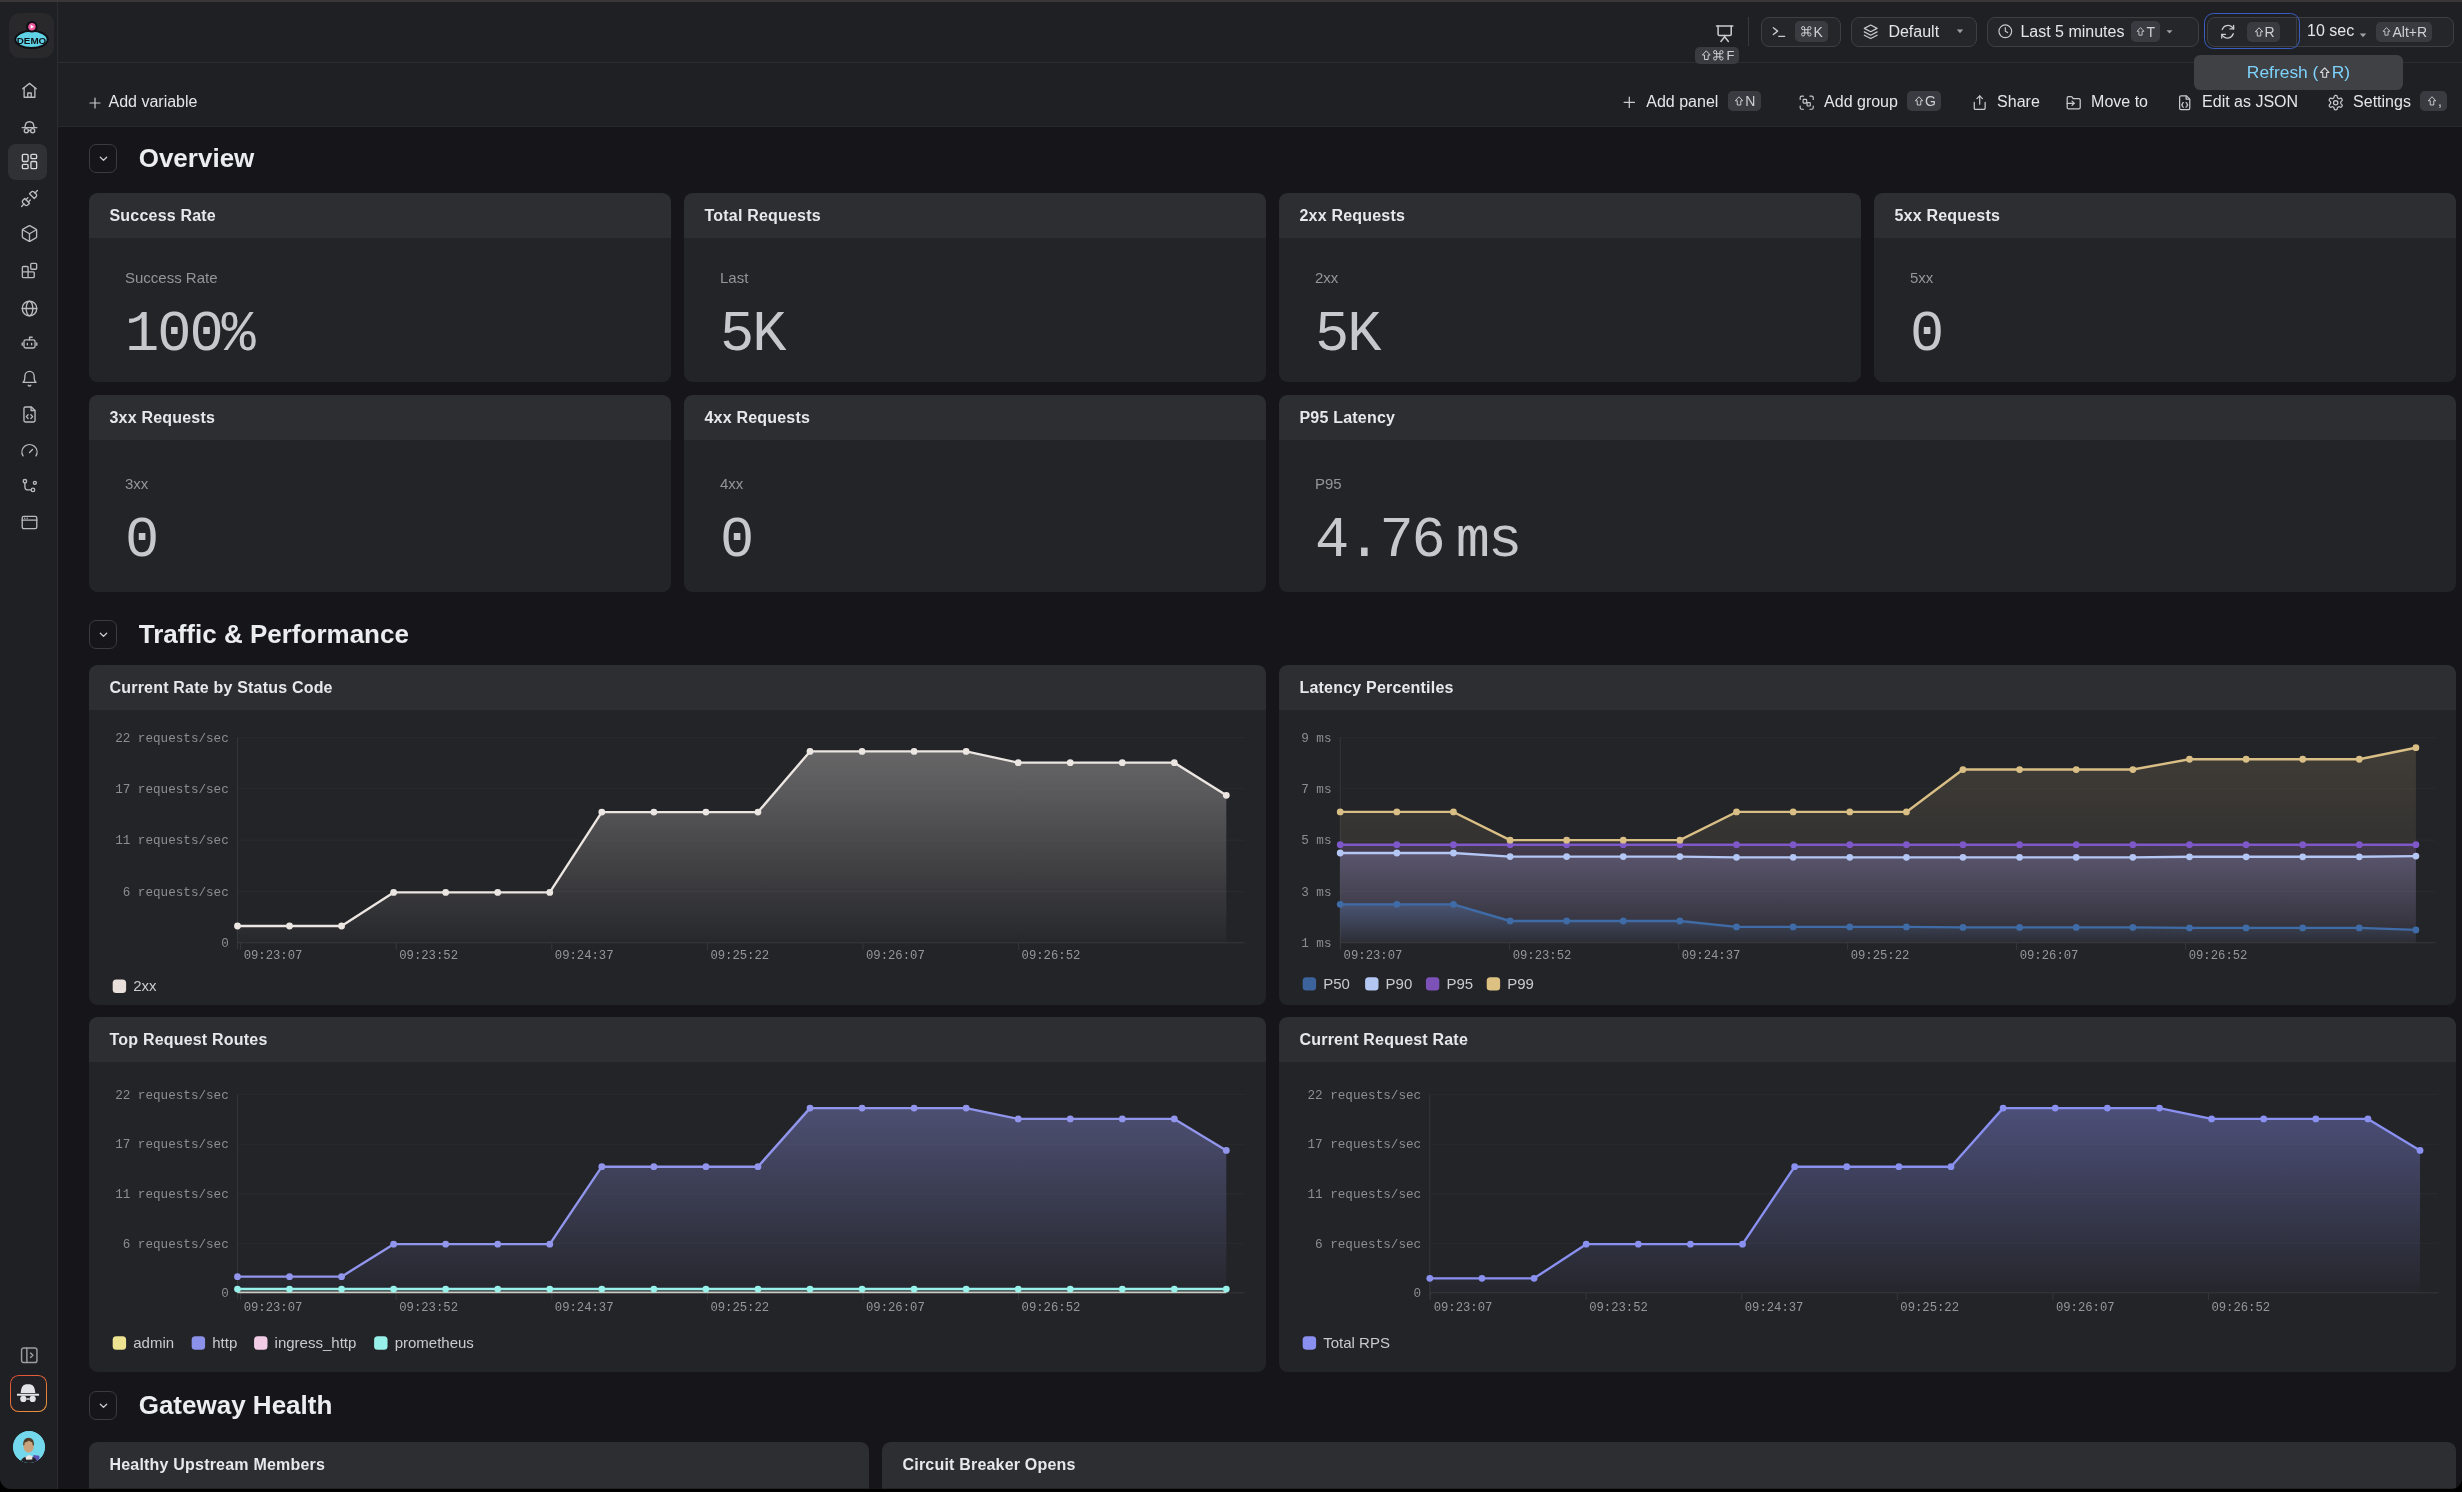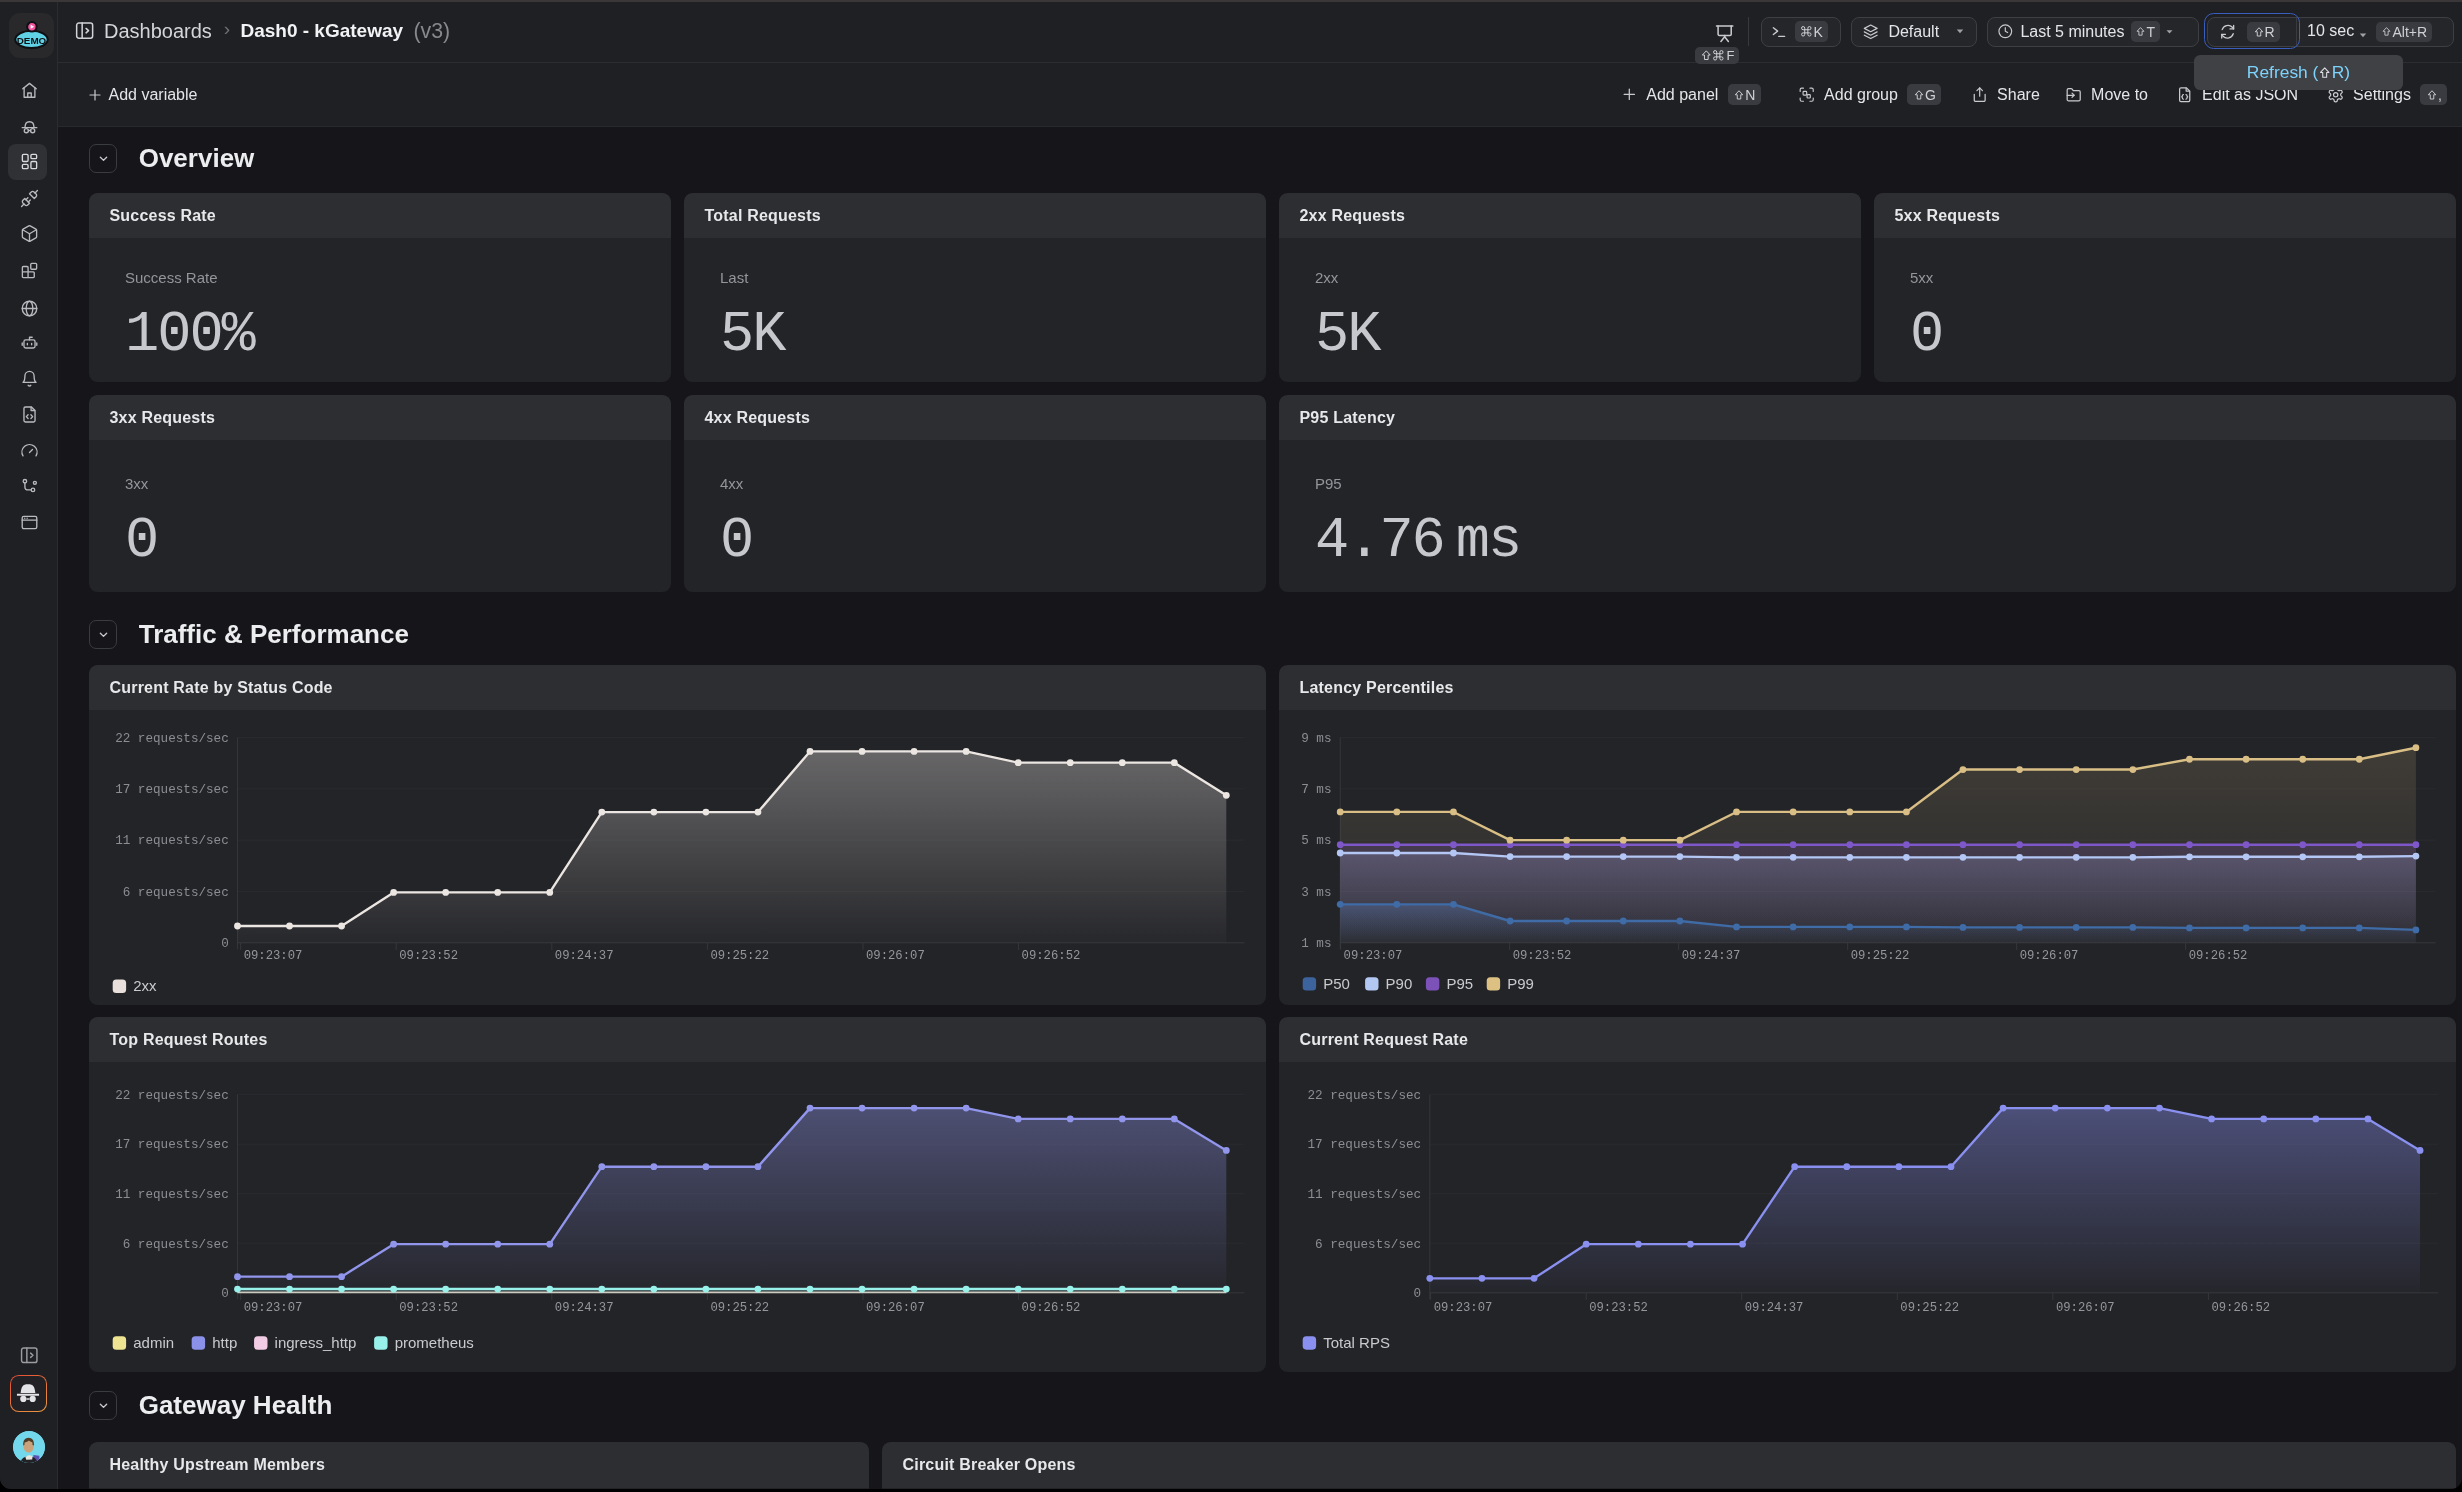--- a/index.html
+++ b/index.html
@@ -14,40 +14,29 @@
 .panel-h{position:absolute;left:0;top:0;right:0;height:45px;background:#2d2e32}
 .panel-t{position:absolute;left:20.5px;top:0;height:45px;line-height:45px;font-size:16px;font-weight:700;color:#e7e8ea;letter-spacing:0.2px}
 .stat{position:absolute;left:36px;top:76px}
 .stat .lbl{font-size:15px;color:#94959b}
 .stat .val{margin-top:21px;font-family:"Liberation Mono",monospace;font-size:57px;letter-spacing:-2px;color:#c7c8cd;line-height:1}
 .sect{position:absolute;display:flex;align-items:center}
 .sect .chev{width:28.4px;height:28.4px;border:0.8px solid #3b3c40;border-radius:7.1px;display:flex;align-items:center;justify-content:center}
 .sect .st{margin-left:21.3px;font-size:26px;font-weight:700;color:#ecedef;letter-spacing:0}
 .btn{position:absolute;height:30px;background:#25262a;border:0.8px solid #3e3f43;border-radius:8px;display:flex;align-items:center;color:#e4e5e8;font-size:16px;white-space:nowrap}
 .kbd{background:#3a3b40;border-radius:4.7px;color:#cfd0d5;font-size:14px;height:20.5px;display:inline-flex;align-items:center;padding:0 5.5px;white-space:nowrap}
-.tbi{position:absolute;top:78px;display:flex;align-items:center;height:33px;color:#e4e5e8;font-size:16px}
+.tbi{position:absolute;top:78px;display:flex;align-items:flex-end;height:33px;color:#e4e5e8;font-size:16px}
 .tbi .ic{margin-right:8.7px;display:flex}
 .tbi .kbd{margin-left:9.5px}
 .crumb{position:absolute;top:0;height:62px;display:flex;align-items:center}
 </style></head><body>
 <div class="win">
 <div class="topbar"></div>
 <div class="hdiv1"></div>
     <div class="hdiv2"></div>
-<div class="crumb" style="left:74px">
-      <svg width="21.3" height="21.3" viewBox="0 0 24 24" fill="none" stroke="#d2d3d7" stroke-width="1.7" stroke-linecap="round" stroke-linejoin="round" style="">
-        <rect x="3" y="3.5" width="18" height="17" rx="2.5"></rect>
-        <path d="M9.2 3.5v17"></path>
-        <path d="m13.6 9.5 2.8 2.5-2.8 2.5"></path>
-      </svg>
-      <span style="margin-left:8.7px;font-size:20px;font-weight:500;color:#d4d5d9">Dashboards</span>
-      <span style="margin:0 10.3px 0 12px;font-size:19px;color:#6f7076;transform:translateY(-1.6px)">›</span>
-      <span style="font-size:19px;font-weight:700;color:#f2f3f5">Dash0 - kGateway</span>
-      <span style="margin-left:10.3px;font-size:21.3px;color:#88898f">(v3)</span>
-    </div>
     <div class="abs" style="left:1714px;top:23px"><svg width="21.3" height="21.3" viewBox="0 0 24 24" fill="none" stroke="#c9cacf" stroke-width="1.7" stroke-linecap="round" stroke-linejoin="round" style="">
         <path d="M2.8 3.3h18.4"></path>
         <path d="M4.6 3.3v9.4a1.3 1.3 0 0 0 1.3 1.3h12.2a1.3 1.3 0 0 0 1.3-1.3V3.3"></path>
         <path d="M12 14v1.6"></path>
         <path d="m12 15.6-4.2 5.2M12 15.6l4.2 5.2"></path>
       </svg></div>
     <div class="abs kbd" style="left:1695px;top:47px;z-index:60;font-size:13px;height:17.4px;padding:0 4.7px">
       <svg width="12.6" height="12.6" viewBox="0 0 24 24" fill="none" stroke="#cfd0d5" stroke-width="1.9" stroke-linejoin="round" style="vertical-align:-2.4px">
         <path d="M12 3.5 4.5 11.5h4V20h7v-8.5h4Z"></path>
       </svg>

